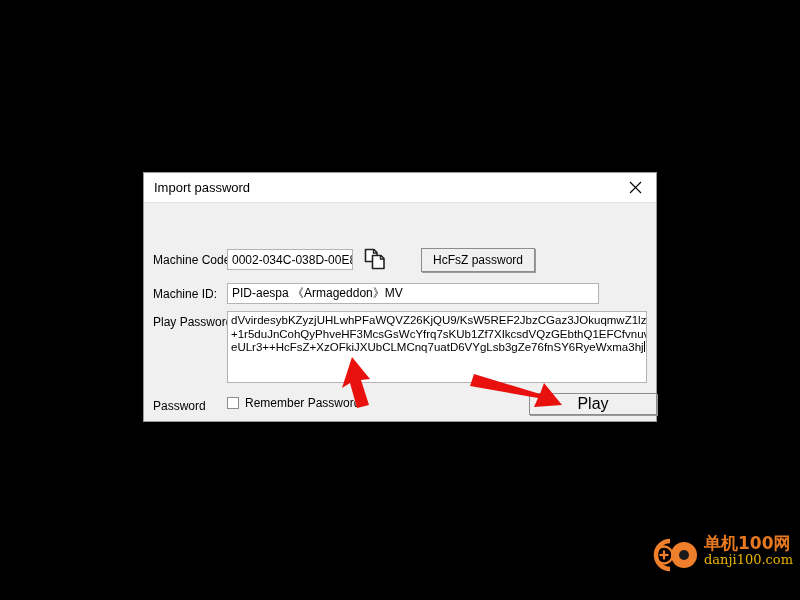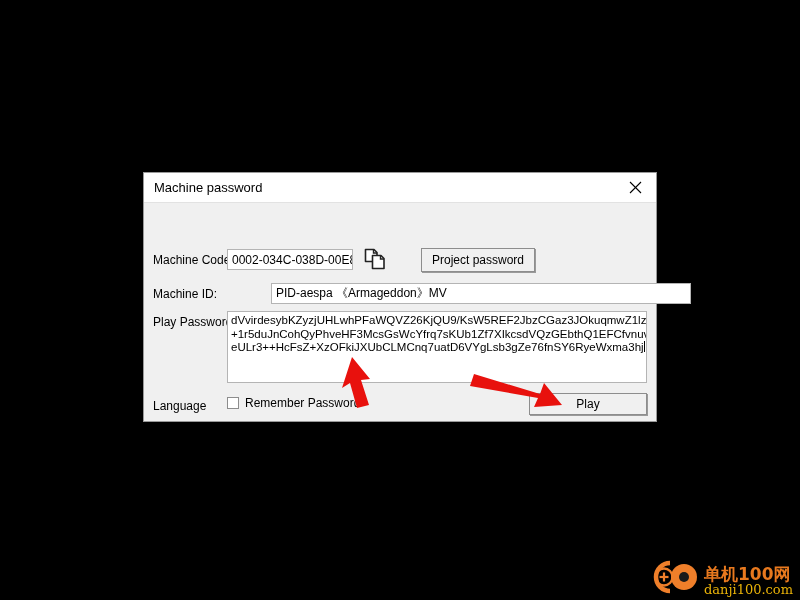--- a/index.html
+++ b/index.html
@@ -106,21 +106,21 @@
     color: #000000;
     display: flex;
     align-items: center;
     justify-content: center;
     cursor: pointer;
   }
 
   
   #project-label { left: 9px; top: 84px; }
   #project-box {
-    left: 83px; top: 80px; width: 420px; height: 21px; margin-left: 44px;
+    left: 83px; top: 80px; width: 372px; height: 21px;
   }
 
   
   #password-label { left: 9px; top: 112px; }
   #password-area {
     position: absolute;
     left: 83px; top: 108px;
     width: 420px; height: 72px;
     background: #ffffff;
     border: 1px solid #b4b4b4;
@@ -159,48 +159,48 @@
   }
   #remember-label {
     margin-left: 6px;
     font-size: 12px;
     color: #000000;
     white-space: nowrap;
   }
   #play-btn {
     position: absolute;
     left: 385px; top: 190px;
-    width: 118px; height: 22px;
+    width: 128px; height: 22px;
     background: #f0f0f0;
     border: 1px solid #8d8d8d;
     box-shadow: 1px 1px 0 #9a9a9a;
     box-sizing: border-box;
-    font-size: 12px;
+    font-size: 16px;
     color: #000000;
     display: flex;
     align-items: center;
     justify-content: center;
     cursor: pointer;
   }
 
   
   .arrow {
     position: absolute;
     pointer-events: none;
   }
 
   
   #watermark {
     position: absolute;
     left: 648px;
-    top: 555px;
+    top: 535px;
     width: 148px;
     height: 42px;
     display: flex;
-    align-items: flex-end;
+    align-items: flex-start;
   }
   #wm-text {
     margin-left: 4px;
     line-height: 1.05;
   }
   #wm-cn {
     font-size: 17px;
     color: #e8791e;
     font-family: "DejaVu Sans", sans-serif;
     font-weight: bold;
@@ -212,21 +212,21 @@
     font-family: "DejaVu Serif", serif;
     white-space: nowrap;
   }
 </style>
 </head>
 <body>
 
 <div id="dialog">
 
   <div id="titlebar">
-    <div id="title-text">Machine password</div>
+    <div id="title-text">Import password</div>
     <div id="close-btn">
       <svg width="13" height="13" viewBox="0 0 13 13" aria-hidden="true">
         <line x1="1" y1="1" x2="12" y2="12" stroke="#000000" stroke-width="1.1"></line>
         <line x1="12" y1="1" x2="1" y2="12" stroke="#000000" stroke-width="1.1"></line>
       </svg>
     </div>
   </div>
 
   <div id="dlg-body">
 
@@ -235,33 +235,33 @@
 
     <div id="copy-icon">
       <svg width="28" height="26" viewBox="0 0 28 26" aria-hidden="true">
         <path d="M3.5 2.5 H12 L15 5.5 V14.5 H3.5 Z" fill="#ffffff" stroke="#222222" stroke-width="1.6" stroke-linejoin="round"></path>
         <path d="M11.5 2.5 L11.5 6 L15 6" fill="none" stroke="#222222" stroke-width="1.4"></path>
         <path d="M10.5 8.5 H19 L22 11.5 V21.5 H10.5 Z" fill="#ffffff" stroke="#222222" stroke-width="1.6" stroke-linejoin="round"></path>
         <path d="M18.5 8.5 L18.5 12 L22 12" fill="none" stroke="#222222" stroke-width="1.4"></path>
       </svg>
     </div>
 
-    <div id="import-btn">Project password</div>
+    <div id="import-btn">HcFsZ password</div>
 
     <div class="field-label" id="project-label">Machine ID:</div>
     <div class="textbox" id="project-box">PID-aespa 《Armageddon》MV</div>
 
     <div class="field-label" id="password-label">Play Password:</div>
     <div id="password-area">
       <div class="pw-line">dVvirdesybKZyzjUHLwhPFaWQVZ26KjQU9/KsW5REF2JbzCGaz3JOkuqmwZ1lz617S3</div>
       <div class="pw-line">+1r5duJnCohQyPhveHF3McsGsWcYfrq7sKUb1Zf7XIkcsdVQzGEbthQ1EFCfvnuvTr2O</div>
       <div class="pw-line"><span>eULr3++HcFsZ+XzOFkiJXUbCLMCnq7uatD6VYgLsb3gZe76fnSY6RyeWxma3hj</span><span class="caret"></span></div>
     </div>
 
-    <div class="field-label" id="language-label">Language</div>
+    <div class="field-label" id="language-label">Password</div>
 
     <div id="remember-wrap">
       <div id="remember-box"></div>
       <div id="remember-label">Remember Password</div>
     </div>
 
     <div id="play-btn">Play</div>
   </div>
 </div>
 

